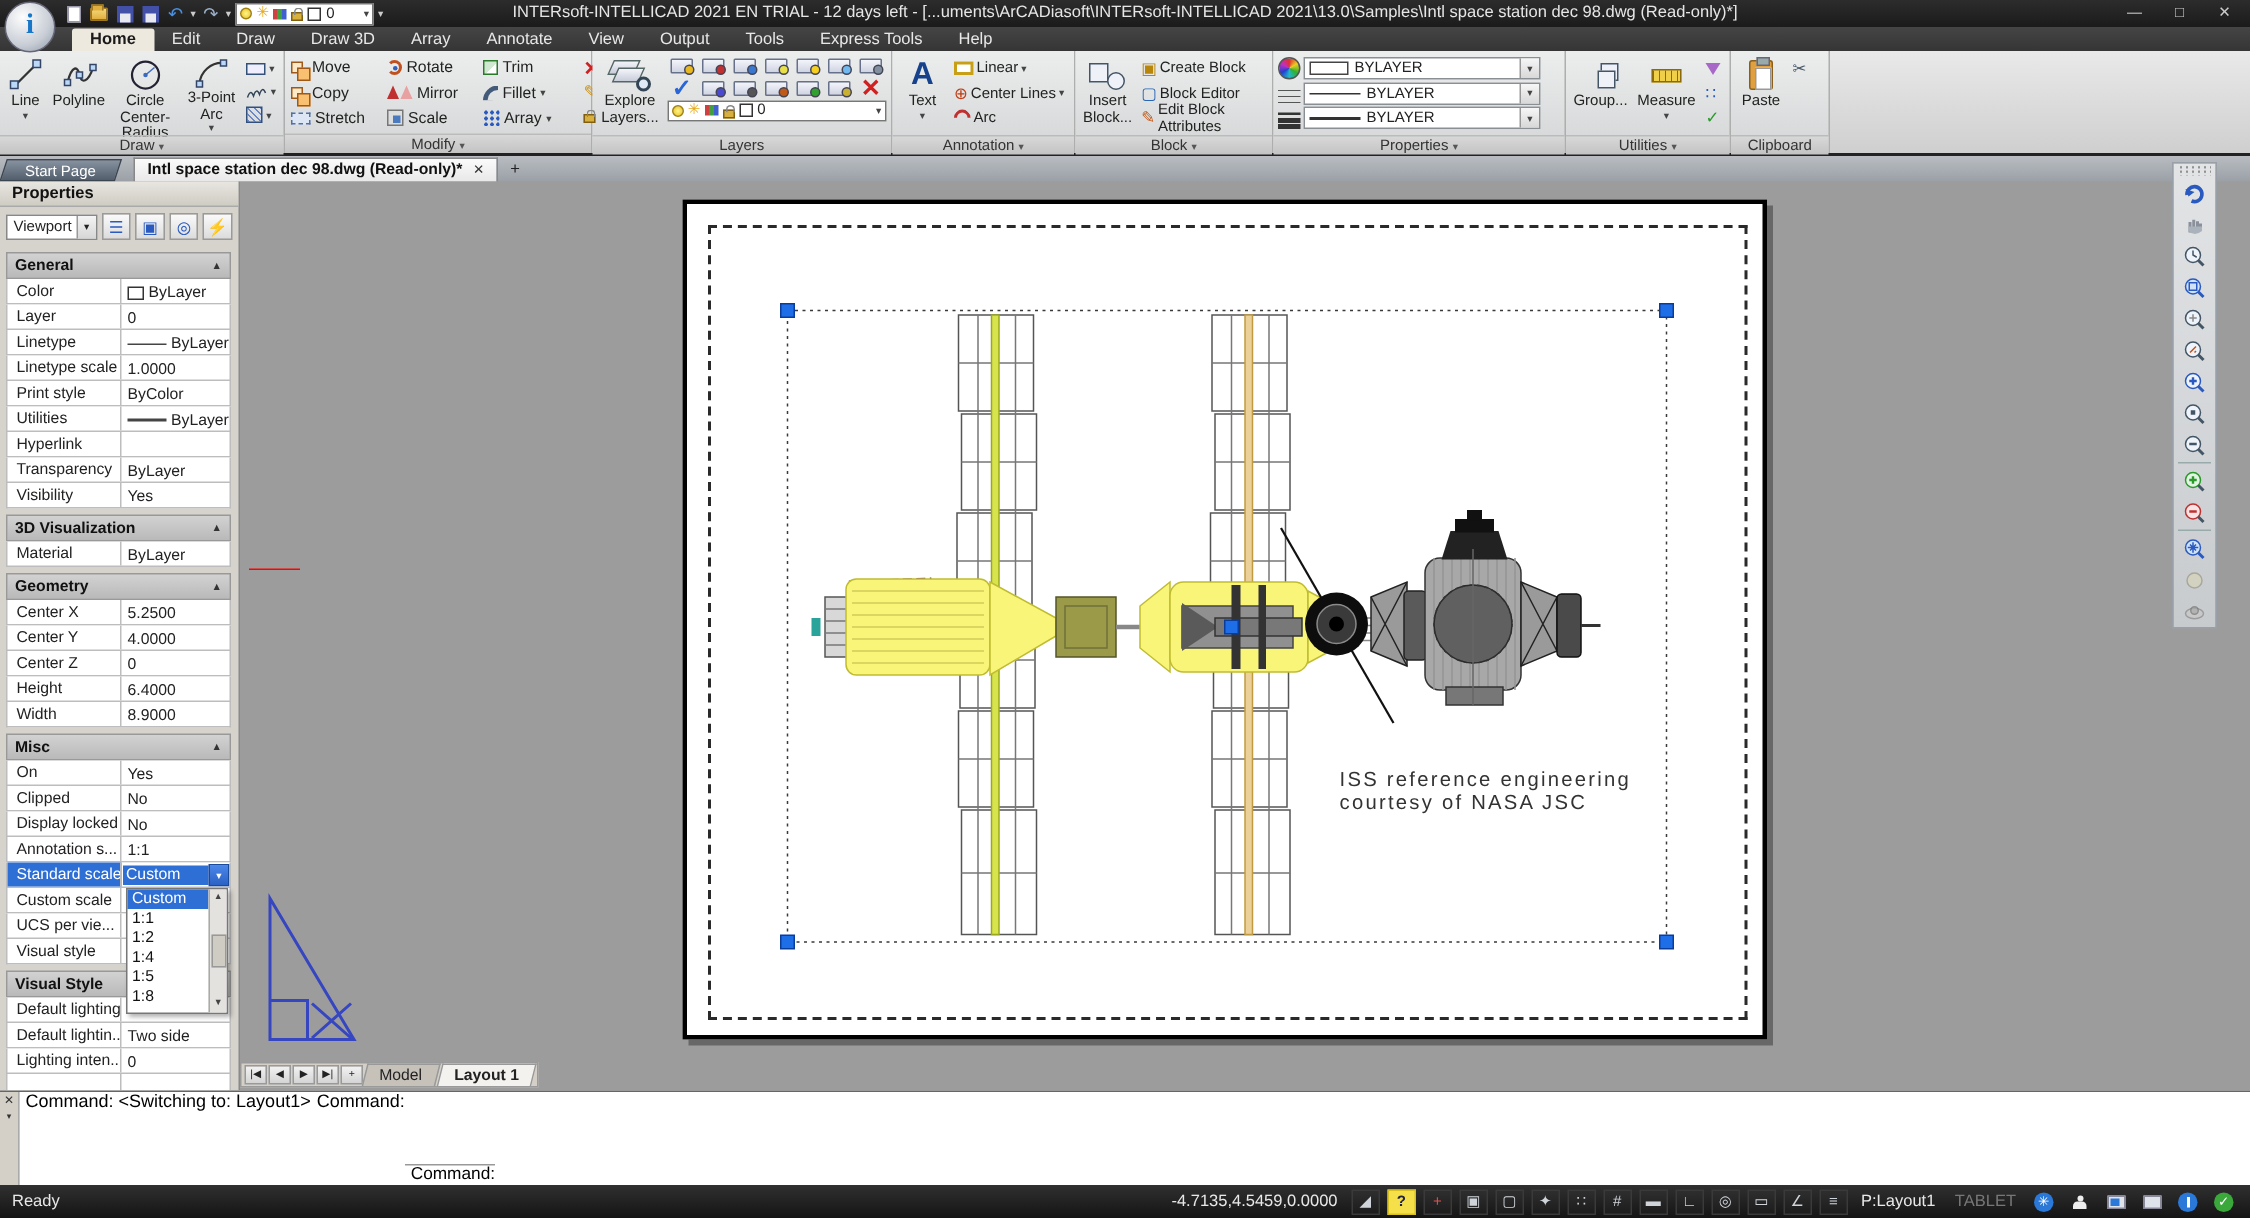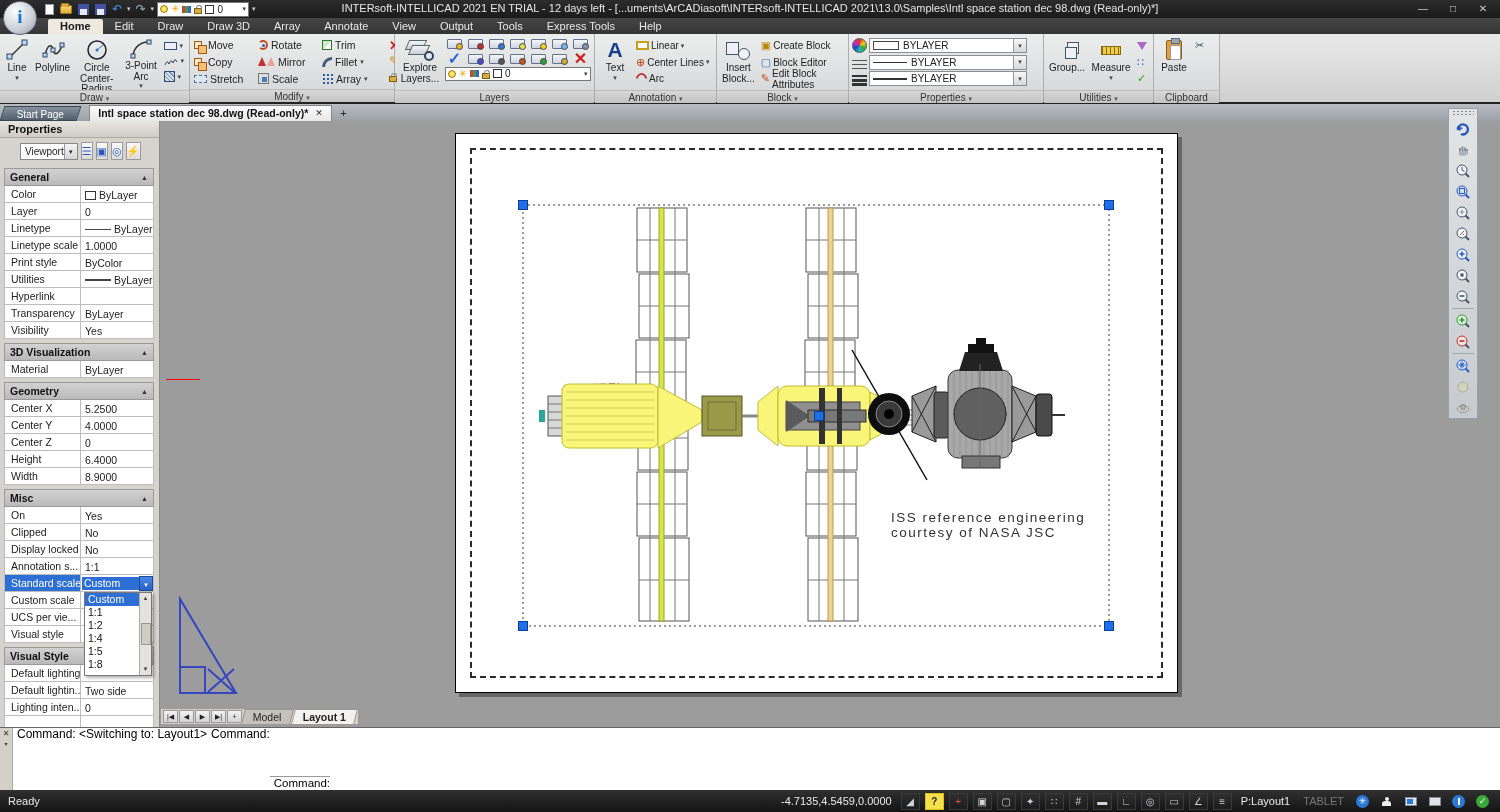--- a/index.html
+++ b/index.html
@@ -100,21 +100,21 @@
   .dtab-start{height:15px;margin-left:2px;padding:0 14px;background:linear-gradient(#8792a0,#525e6c);color:#fff;font-size:10px;line-height:15px;transform:skewX(-18deg);border:1px solid #3c4650}
   .dtab-start span{display:inline-block;transform:skewX(18deg)}
   .dtab-doc{height:16px;margin-left:10px;padding:0 8px;background:linear-gradient(#fbfbfb,#e8e8e8);color:#111;font-size:10.5px;line-height:15px;border:1px solid #888;border-bottom:none;display:flex;align-items:center;gap:7px;font-weight:bold}
   .dtab-doc .x{font-weight:normal;font-size:9px;color:#333}
   .dtab-plus{width:15px;height:14px;margin-left:4px;text-align:center;line-height:13px;font-size:11px;color:#222}
   
   #main{position:absolute;left:0;top:121px;width:1500px;height:606px}
   
   #palette{position:absolute;left:0;top:0;width:160px;height:606px;background:#d6d3cc;border-right:1px solid #8a8a8a;font-size:10.5px;overflow:hidden}
   #pal-title{height:17px;background:linear-gradient(#e8e6e0,#cfccc4);font-weight:bold;color:#111;padding:2px 0 0 8px;font-size:11px;border-bottom:1px solid #aaa}
-  #pal-tools{height:26px;display:flex;align-items:center;gap:3px;padding:0 20px}
+  #pal-tools{height:26px;display:flex;align-items:center;gap:3px;padding:0 4px}
   .vcombo{display:flex;align-items:center;background:#fff;border:1px solid #888;height:17px;width:62px;font-size:10px;padding-left:4px;color:#222}
   .vcombo .cbtn{margin-left:auto;width:13px;height:15px;background:linear-gradient(#f4f4f4,#d6d6d6);border-left:1px solid #999;text-align:center;font-size:7px;line-height:15px}
   .ptool{width:20px;height:18px;border:1px solid #9a9a9a;background:linear-gradient(#fafafa,#dcdcdc);display:flex;align-items:center;justify-content:center;font-size:11px;color:#2a5ac0}
   #pgrid{position:absolute;left:4px;top:47px;width:150px}
   .sect{height:18px;background:linear-gradient(#d2d2d2,#b9b9b9);border:1px solid #999;font-weight:bold;color:#111;display:flex;align-items:center;padding:0 5px;margin-top:4px}
   .sect:first-child{margin-top:0}
   .sect .up{margin-left:auto;font-size:7px;color:#333}
   .prow{display:flex;height:17px;border:1px solid #bdbdbd;border-top:none;background:#fff}
   .plab{width:76px;border-right:1px solid #bdbdbd;padding:2px 0 0 6px;color:#222;white-space:nowrap;overflow:hidden}
   .pval{flex:1;padding:2px 0 0 4px;color:#222;display:flex;align-items:center;gap:3px;white-space:nowrap;overflow:hidden}
@@ -129,21 +129,21 @@
   
   #ddlist{position:absolute;left:84px;top:471px;width:68px;height:84px;background:#fff;border:1px solid #777;display:flex;z-index:30;box-shadow:2px 2px 3px rgba(0,0,0,.3)}
   #ddlist ul{list-style:none;flex:1}
   #ddlist li{height:13px;font-size:10.5px;padding:0 3px;line-height:13px;color:#111;white-space:nowrap}
   #ddlist li.sel{background:#2e6fd6;color:#fff}
   .ddscroll{width:12px;background:#e4e2de;border-left:1px solid #aaa;display:flex;flex-direction:column;justify-content:space-between;align-items:center;font-size:6px;color:#444}
   .ddscroll .thumb{width:10px;flex:0 0 22px;background:#cfccc4;border:1px solid #999}
   .ddscroll .ar{height:11px;line-height:11px}
   
   #canvas{position:absolute;left:160px;top:0;width:1340px;height:606px;background:#9c9c9c}
-  #paper{position:absolute;left:295px;top:12px;width:723px;height:560px;background:#fff;border:1px solid #000000;box-shadow:4px 4px 0 rgba(40,40,40,.45)}
+  #paper{position:absolute;left:295px;top:12px;width:723px;height:560px;background:#fff;border:3px solid #000000;box-shadow:4px 4px 0 rgba(40,40,40,.45)}
   #margin-border{position:absolute;left:14px;top:14px;width:693px;height:530px;border:2px dashed #2a2a2a;pointer-events:none}
   #issvg{position:absolute;left:0;top:0}
   #crosshair{position:absolute;left:6px;top:258px;width:34px;height:1px;background:#f00}
   #ucs{position:absolute;left:10px;top:474px}
   
   #lstrip{position:absolute;left:0;top:587px;height:17px;display:flex;align-items:center;background:#d4d0c8;border:1px solid #9a9a9a;padding:0 2px;gap:1px}
   .lnav{width:15px;height:13px;background:linear-gradient(#f2f2f2,#d4d4d4);border:1px solid #999;font-size:7px;text-align:center;line-height:12px;color:#222}
   .ltab{padding:0 9px;font-size:10.5px;height:15px;line-height:15px;color:#222;border:1px solid #999;border-bottom:none;background:#c6c2ba;transform:skewX(-14deg)}
   .ltab span{display:inline-block;transform:skewX(14deg)}
   .ltab.active{background:#f4f2ee;font-weight:bold}

